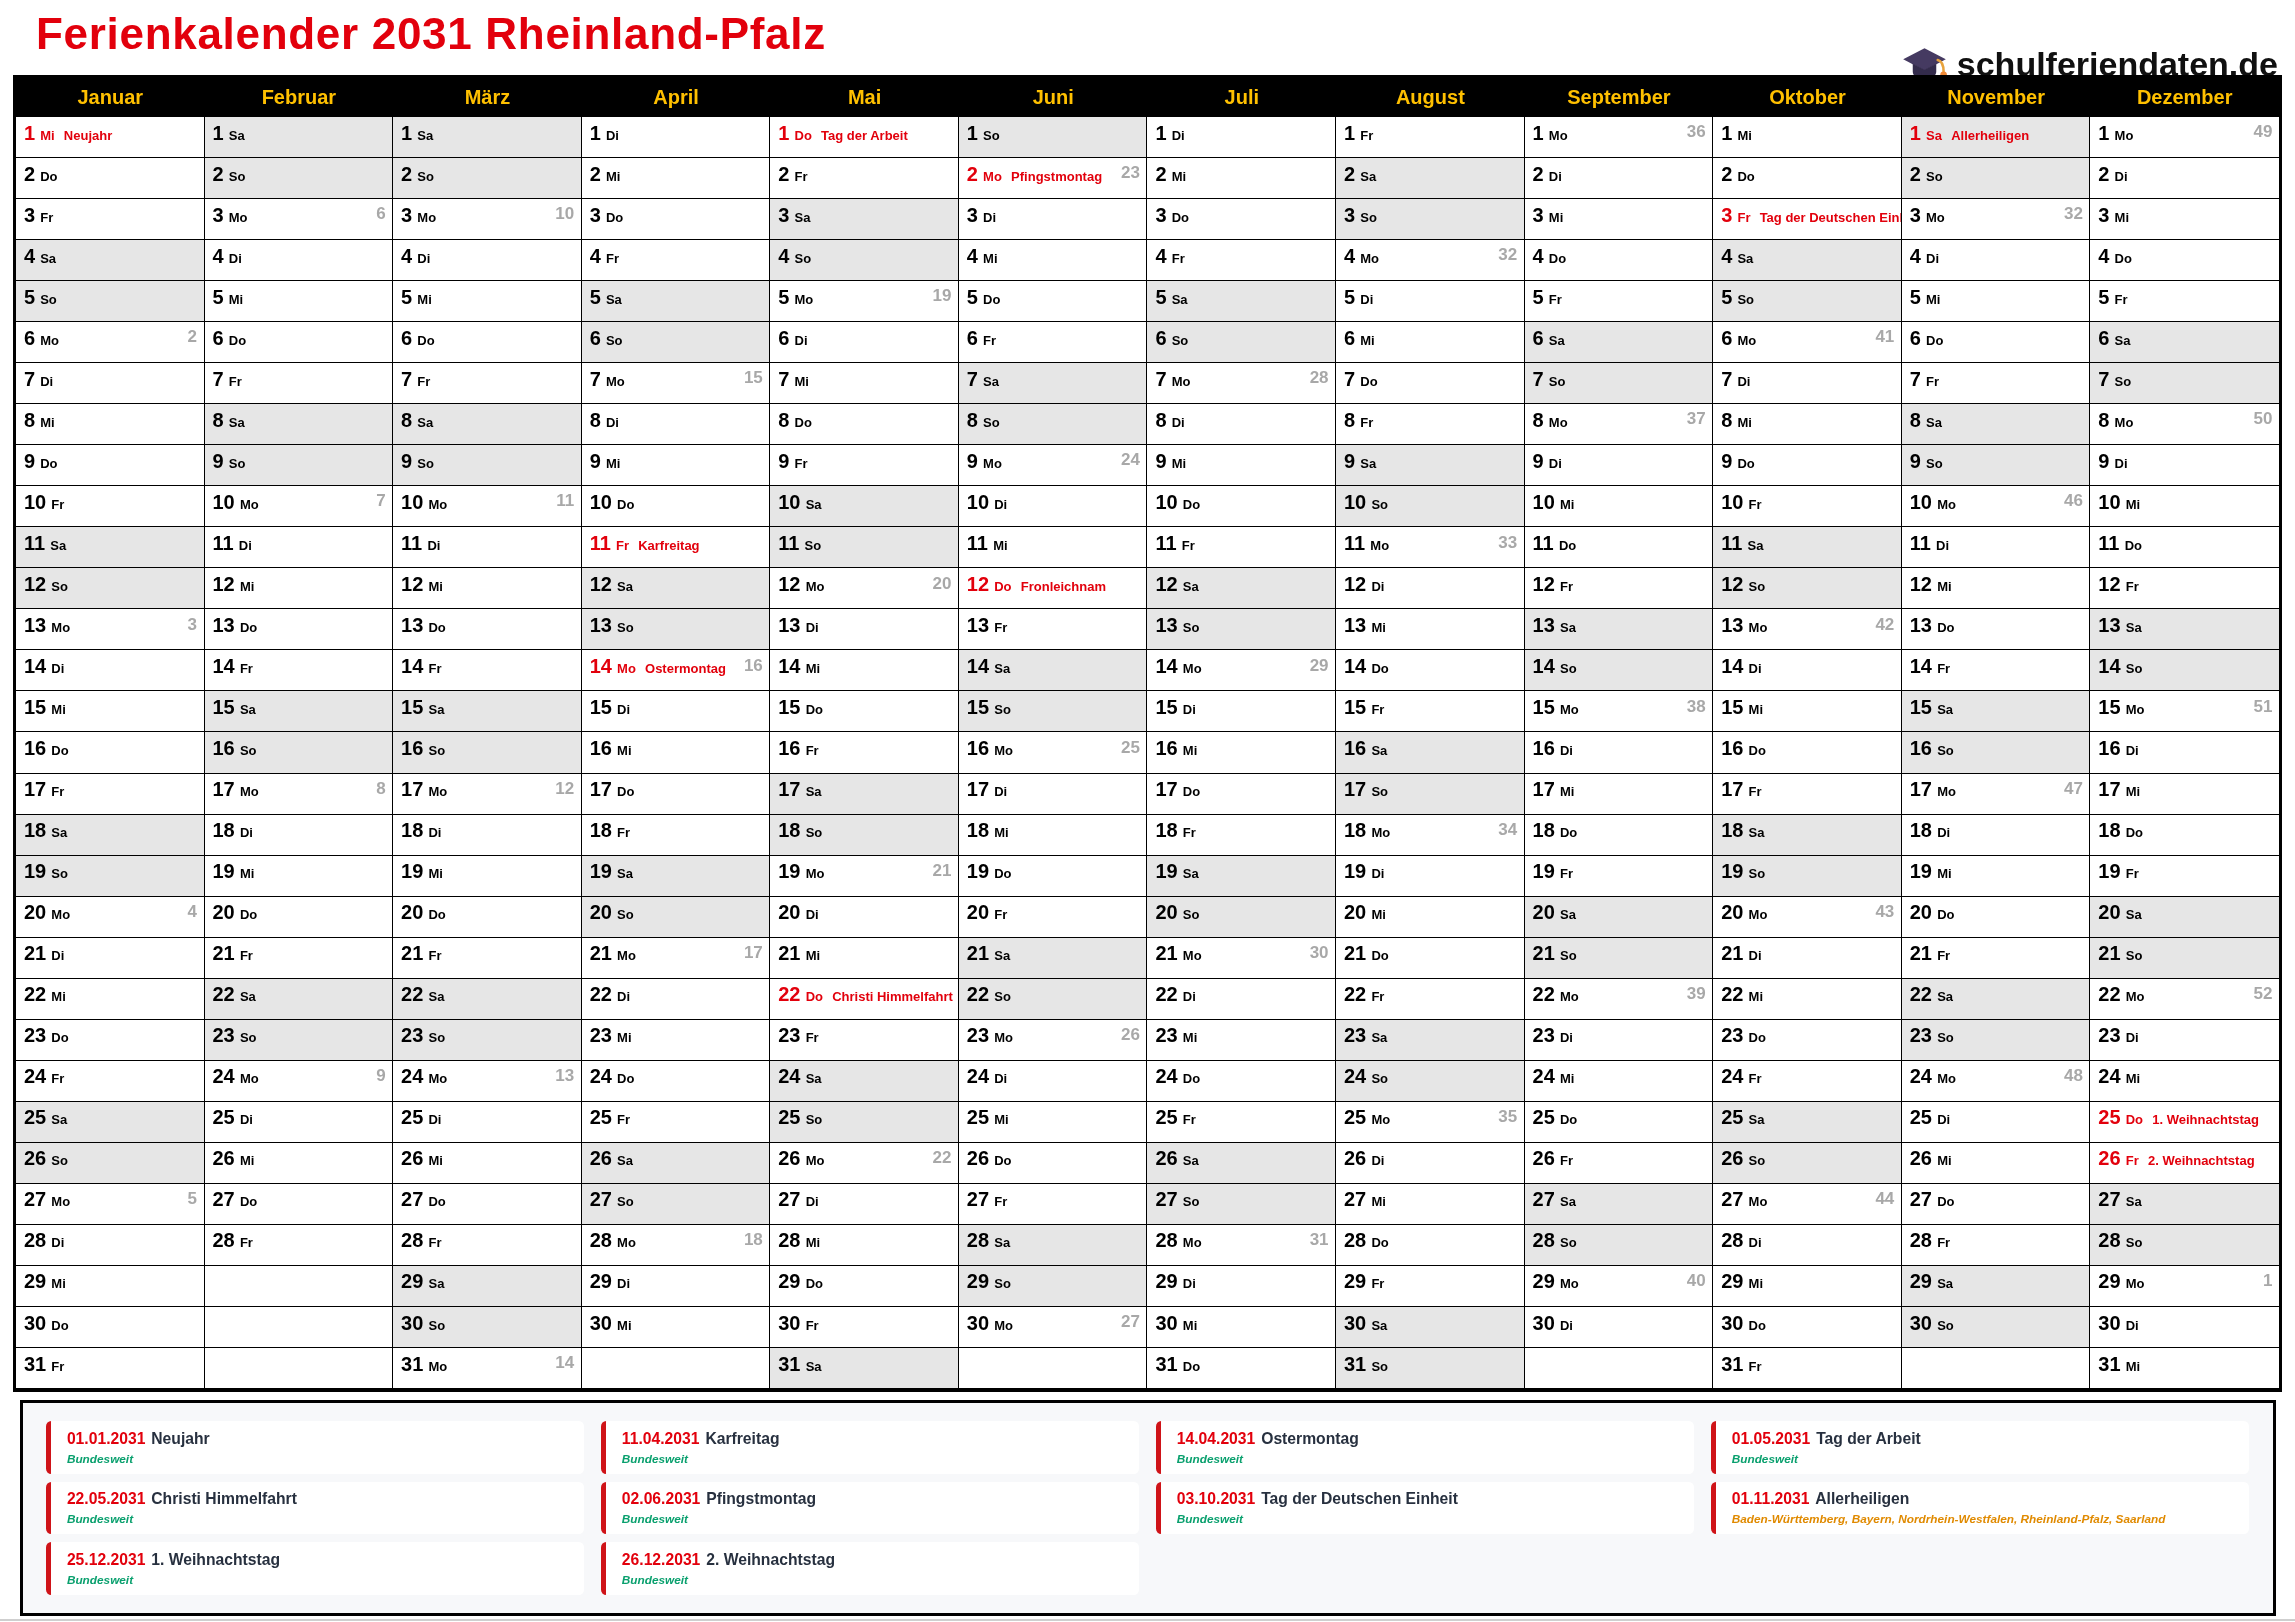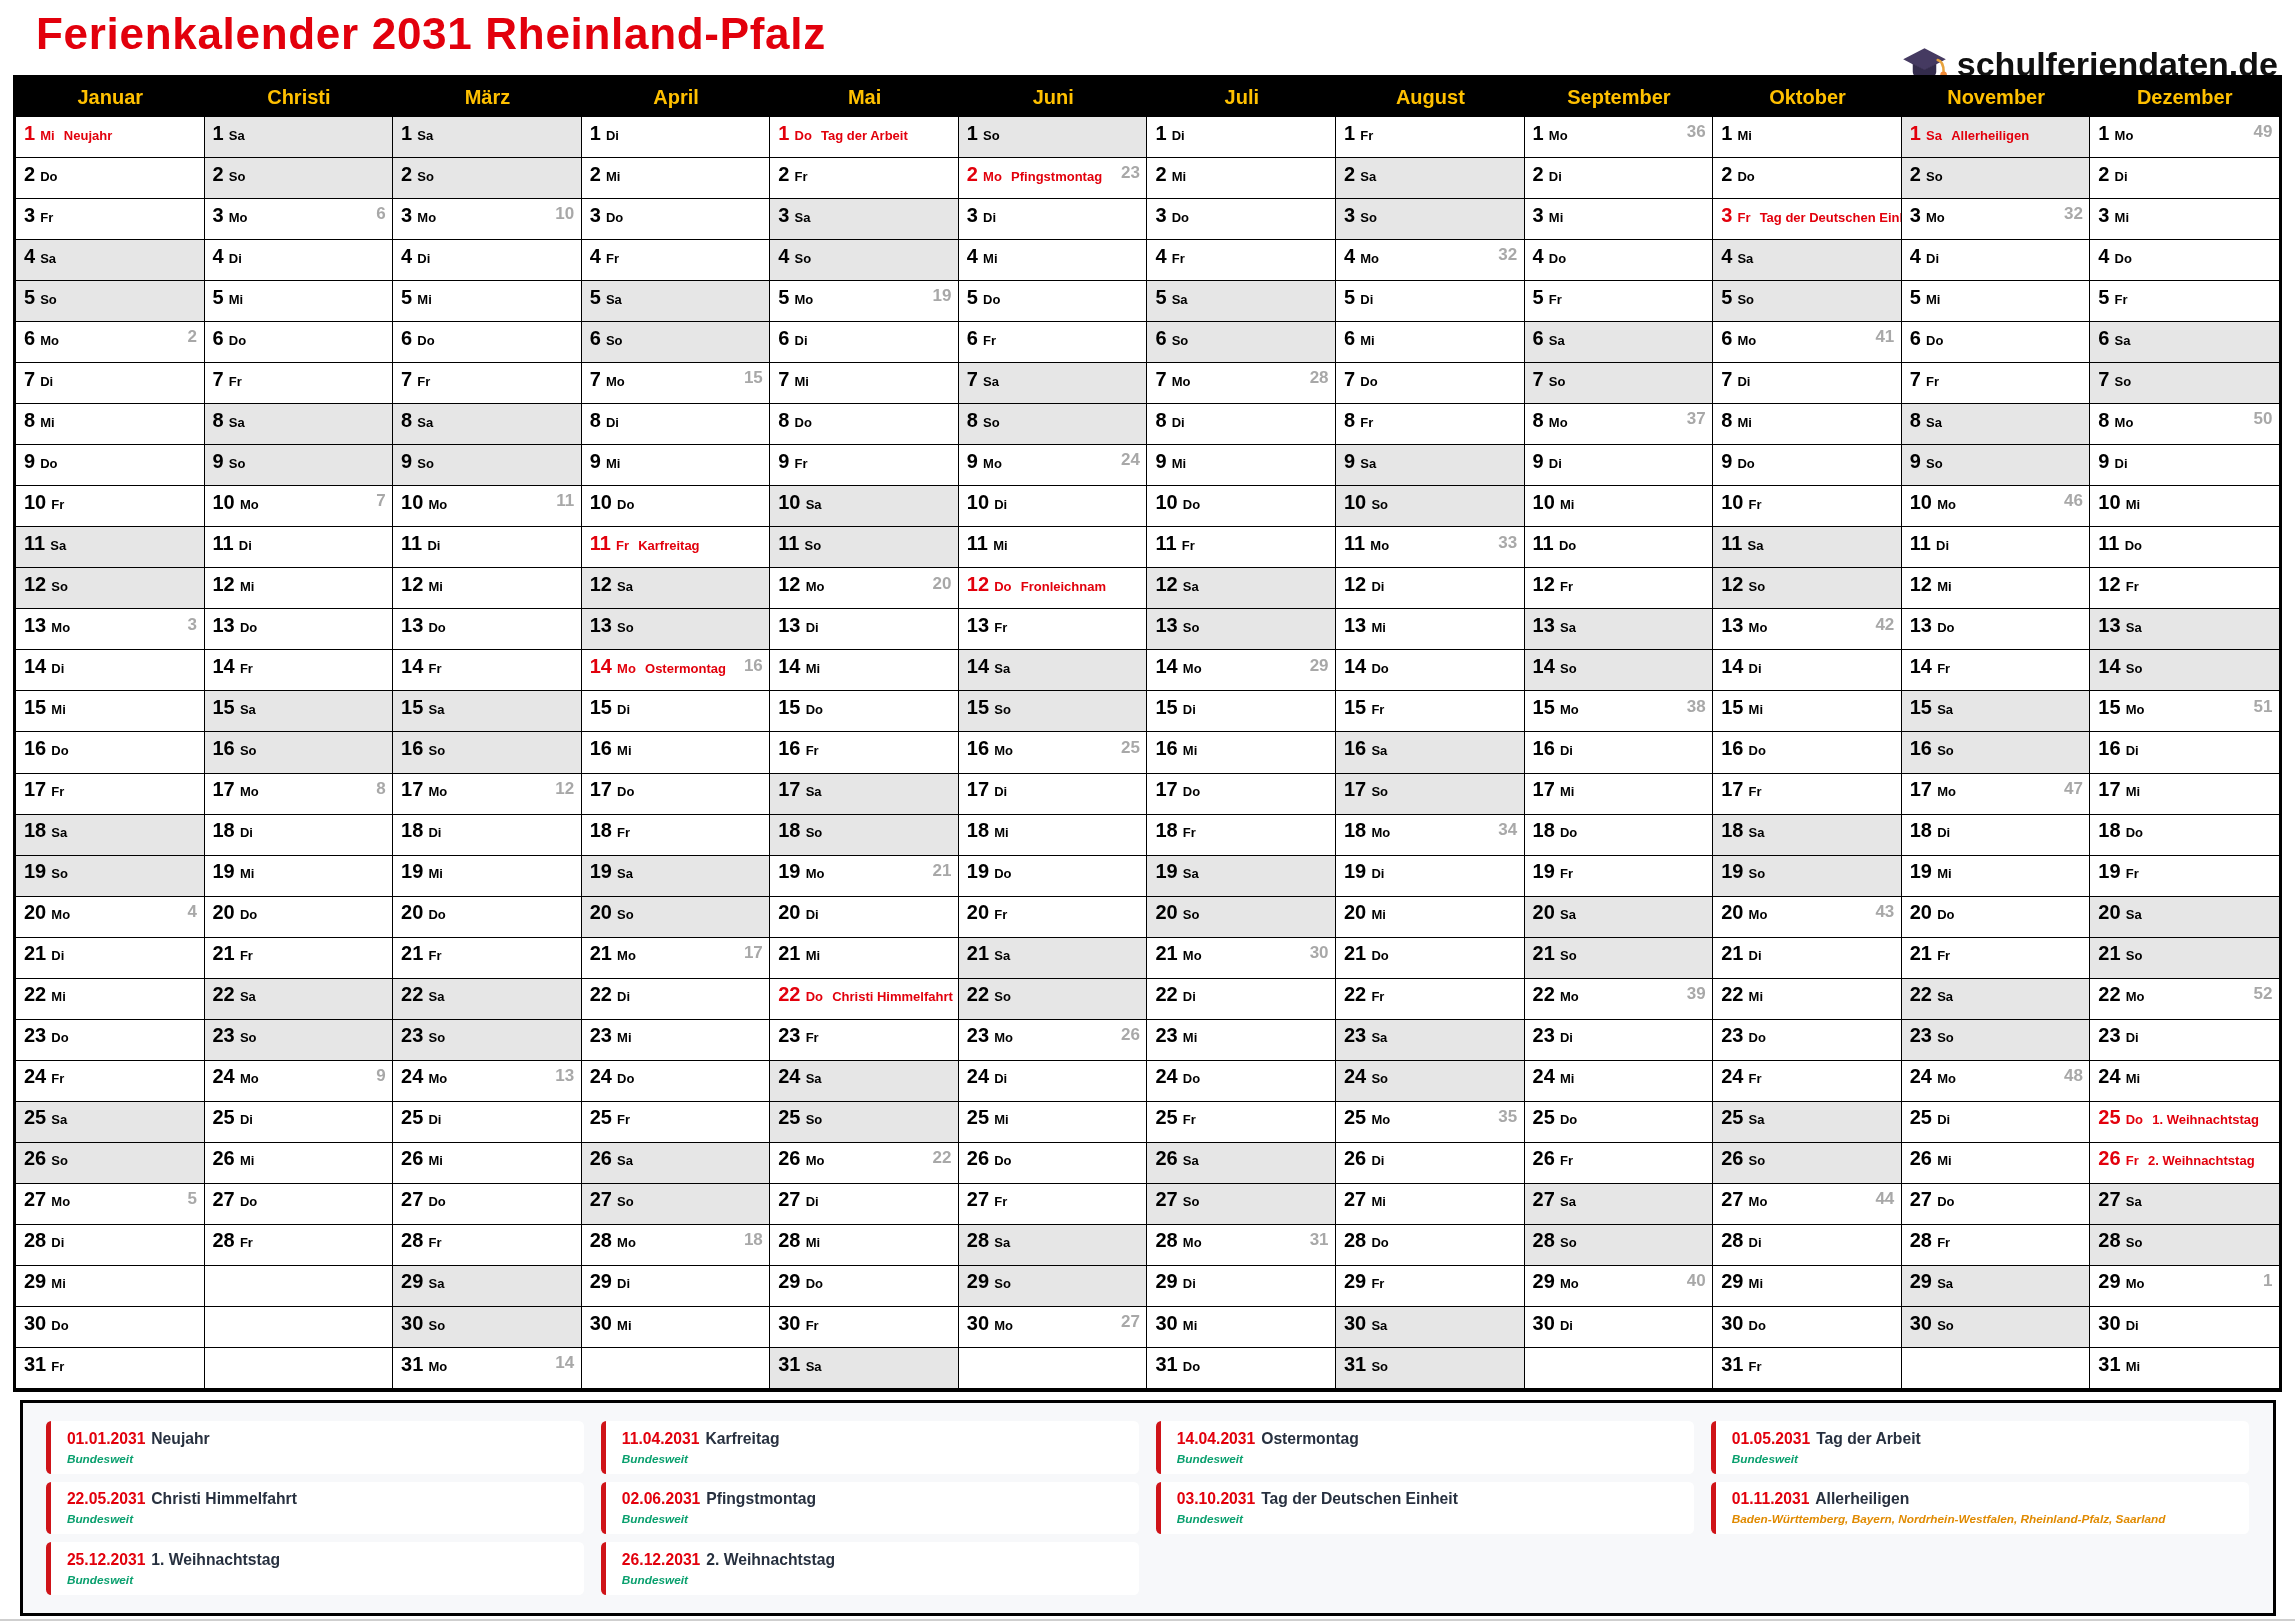--- a/index.html
+++ b/index.html
@@ -102,21 +102,21 @@
     <path d="M16,31 v11 c0,6 7,10 16,10 c9,0 16,-4 16,-10 v-11 l-16,8 z" fill="#332b4b"></path>
     <path d="M50,26 q8,2 8,16" stroke="#e8a33c" stroke-width="3.5" fill="none" stroke-linecap="round"></path>
     <circle cx="58" cy="46" r="4.5" fill="#f08a38"></circle>
     <rect x="56.5" y="49" width="3" height="7" rx="1.5" fill="#f0a050"></rect>
   </svg>
   <span class="brand-text">schulferiendaten.de</span>
 </div>
 
 <div class="cal" id="calendar">
     <div class="mh">Januar</div>
-    <div class="mh">Christi</div>
+    <div class="mh">Februar</div>
     <div class="mh">März</div>
     <div class="mh">April</div>
     <div class="mh">Mai</div>
     <div class="mh">Juni</div>
     <div class="mh">Juli</div>
     <div class="mh">August</div>
     <div class="mh">September</div>
     <div class="mh">Oktober</div>
     <div class="mh">November</div>
     <div class="mh">Dezember</div>

